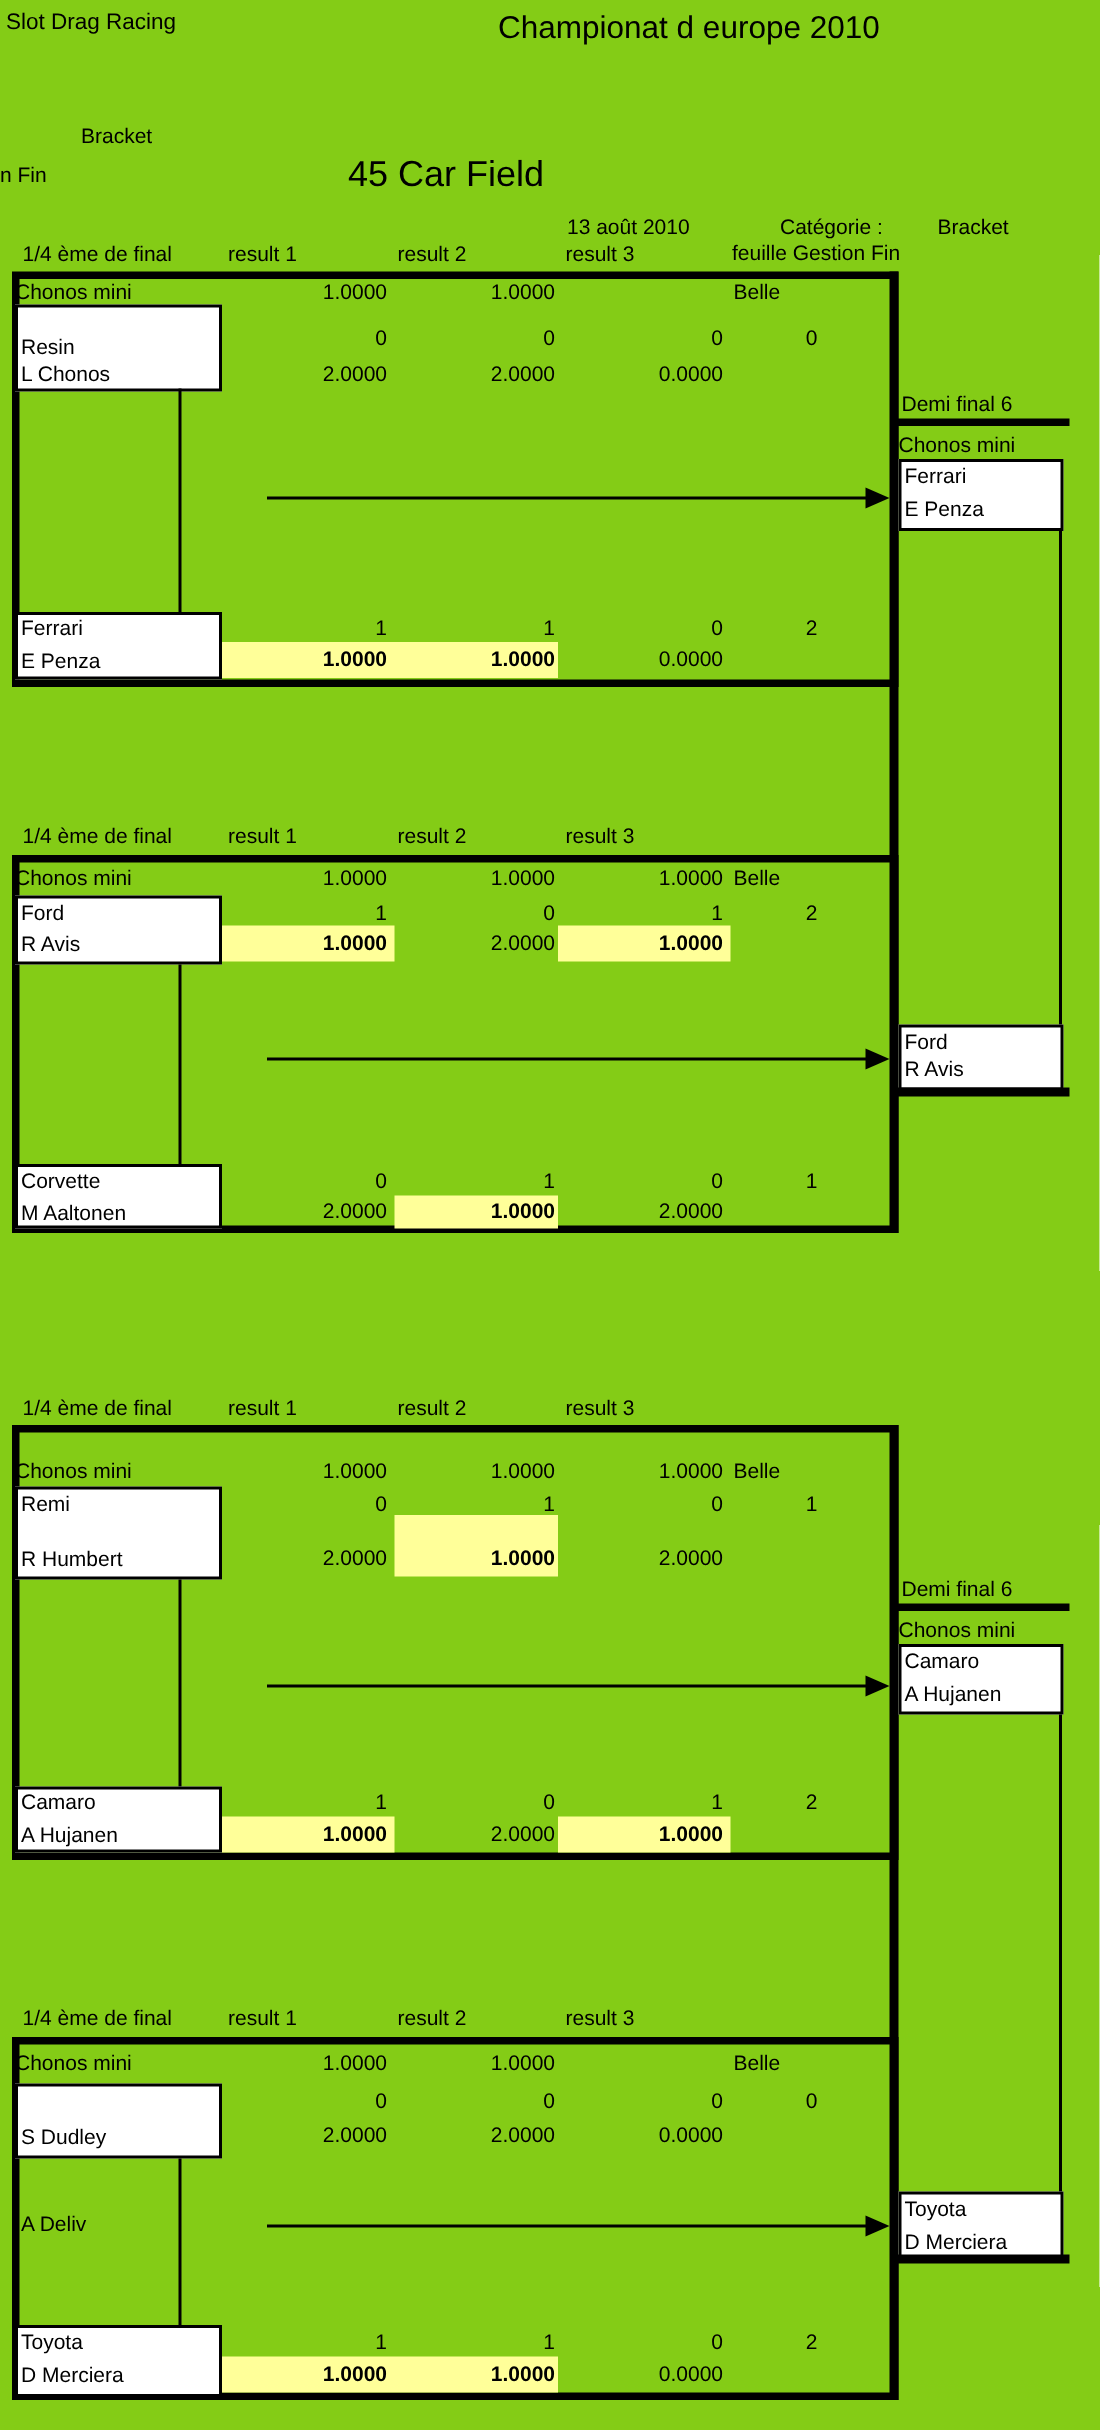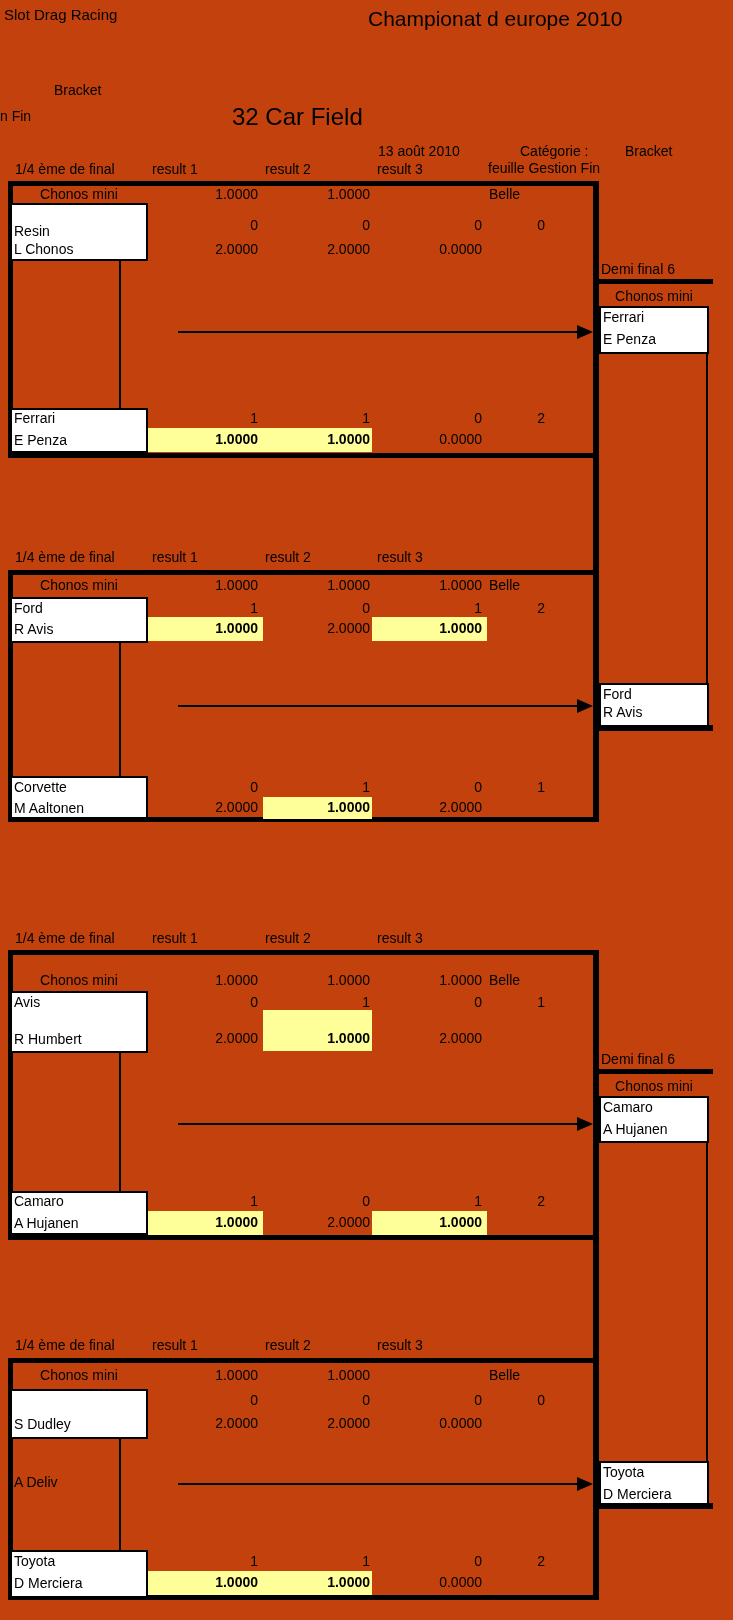--- a/index.html
+++ b/index.html
@@ -1,43 +1,43 @@
 <!DOCTYPE html>
 <html><head>
 <meta charset="utf-8">
 <style>
   html,body{margin:0;padding:0;background:#fff}
-  .page{position:relative;width:733px;height:1620px;background:#c2410c;
+  .page{position:relative;width:733px;height:1620px;background:#84cc16;
         font-family:"Liberation Sans","DejaVu Sans",sans-serif;color:#000;overflow:hidden}
   .t{position:absolute;font-size:14px;line-height:16px;white-space:nowrap}
   .num{position:absolute;font-size:14px;line-height:16px;white-space:nowrap;width:108px;text-align:right}
   .b{font-weight:bold}
-  .ctr{text-align:center}
+  .ctr{text-align:left}
   .fs15{font-size:15px;line-height:17px}
   .fs21{font-size:21px;line-height:23px}
   .fs24{font-size:24px;line-height:26px}
   .tbl{position:absolute;border:5px solid #000;box-sizing:border-box;background:transparent}
   .nbox{position:absolute;border:2px solid #000;box-sizing:border-box;background:#fff}
   .yel{position:absolute;background:#FFFF99}
   .hl{position:absolute;background:#000;height:2px}
   .vl{position:absolute;background:#000;width:2px}
   .blk{position:absolute;background:#000}
   .ah{position:absolute;width:0;height:0;border-left:16px solid #000;
       border-top:7px solid transparent;border-bottom:7px solid transparent}
 </style>
 </head>
 <body>
 
 <div class="page">
 
   <div class="t fs15" style="left:4px;top:6px">Slot Drag Racing</div>
-  <div class="t fs21" style="left:368px;top:7px">Championat d europe 2010</div>
+  <div class="t fs21" style="left:332px;top:7px">Championat d europe 2010</div>
   <div class="t" style="left:54px;top:82px">Bracket</div>
   <div class="t" style="left:0px;top:108px">n Fin</div>
-  <div class="t fs24" style="left:232px;top:104px">32 Car Field</div>
+  <div class="t fs24" style="left:232px;top:104px">45 Car Field</div>
   <div class="t" style="left:378px;top:143px">13 août 2010</div>
   <div class="t" style="left:520px;top:143px">Catégorie :</div>
   <div class="t" style="left:625px;top:143px">Bracket</div>
   <div class="t" style="left:488px;top:160px">feuille Gestion Fin</div>
 
   <div class="blk" style="left:593px;top:181px;width:6px;height:641px"></div>
   <div class="blk" style="left:593px;top:950px;width:6px;height:650px"></div>
 
   <div class="t" style="left:15px;top:161px">1/4 ème de final</div>
   <div class="t" style="left:152px;top:161px">result 1</div>
@@ -125,21 +125,21 @@
 
   <div class="tbl" style="left:8px;top:950px;width:591px;height:290px"></div>
   <div class="t ctr" style="left:10px;top:972px;width:138px">Chonos mini</div>
   <div class="num" style="left:150px;top:972px">1.0000</div>
   <div class="num" style="left:262px;top:972px">1.0000</div>
   <div class="num" style="left:374px;top:972px">1.0000</div>
   <div class="t" style="left:489px;top:972px">Belle</div>
 
   <div class="nbox" style="left:10px;top:991px;width:138px;height:62px"></div>
   <div class="yel" style="left: 263px; top: 1010px; width: 109px; height: 41px; background: rgb(255, 255, 153);"></div>
-  <div class="t" style="left:14px;top:994px">Avis</div>
+  <div class="t" style="left:14px;top:994px">Remi</div>
   <div class="t" style="left:14px;top:1031px">R Humbert</div>
   <div class="num" style="left:150px;top:994px">0</div>
   <div class="num" style="left:262px;top:994px">1</div>
   <div class="num" style="left:374px;top:994px">0</div>
   <div class="num" style="left:437px;top:994px">1</div>
   <div class="num" style="left:150px;top:1030px">2.0000</div>
   <div class="num b" style="left:262px;top:1030px">1.0000</div>
   <div class="num" style="left:374px;top:1030px">2.0000</div>
 
   <div class="vl" style="left:119px;top:1053px;height:140px"></div>

